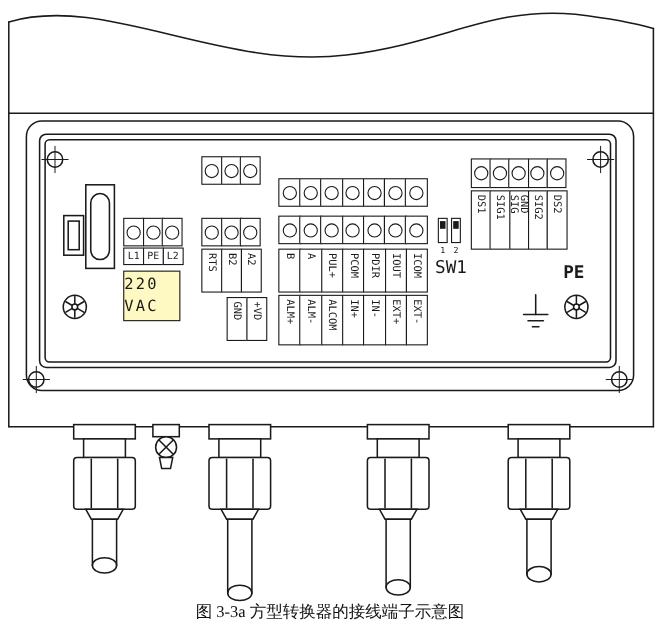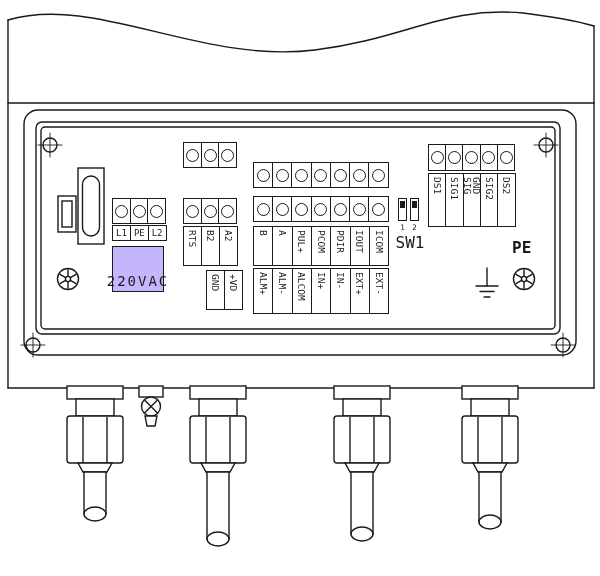--- a/index.html
+++ b/index.html
@@ -23,22 +23,22 @@
   .hlabel+.hlabel{margin-left:-1.2px}
   .vrow{display:flex;align-items:flex-start}
   .vlabel{width:19px;border:1.2px solid var(--line,#1a1a1a);background:#fff;display:flex;justify-content:center;padding-top:3px}
   .vlabel+.vlabel{margin-left:-1.2px}
   .vrow.io .vlabel{width:20.5px}
   .vrow.sig .vlabel{width:18.5px}
   .h40 .vlabel{height:40px}
   .h46 .vlabel{height:46px}
   .h54 .vlabel{height:54px}
   .vlabel span{writing-mode:vertical-rl;text-orientation:mixed;font-size:9.5px;line-height:9px}
-  .vbox{width:52px;height:46px;border:1.6px solid var(--line,#1a1a1a);background:#c4b5fd;display:flex;flex-direction:row;
-        align-items:flex-end;justify-content:center;font-size:14px;letter-spacing:2px;line-height:20px}
+  .vbox{width:52px;height:46px;border:1.6px solid var(--line,#1a1a1a);background:#fef9c3;display:flex;flex-direction:column;
+        align-items:flex-start;justify-content:center;font-size:14px;letter-spacing:2px;line-height:20px}
   .dip{display:flex;gap:3px}
   .dipsw{width:9px;height:23px;border:1.2px solid var(--line,#1a1a1a);background:#fff}
   .dipknob{width:5px;height:7px;background:var(--line,#1a1a1a);margin:2px auto 0}
   .diplabels{display:flex;gap:3px}
   .diplabels .hlabel{width:9px;height:9px;border:none;background:transparent;font-size:7.5px;margin-left:0}
   .dipname{font-size:16px;width:44px;text-align:center}
   .pe{font-size:16px;font-weight:bold}
   .caption{left:0;right:0;top:547px;text-align:center;font-family:"Liberation Serif","DejaVu Serif",serif;font-size:15px;color:#111}
 </style>
 </head>
@@ -363,14 +363,15 @@
         <div class="vlabel">
           <span>SIG2</span>
         </div>
         <div class="vlabel">
           <span>DS2</span>
         </div>
       </div>
 
     <div class="pe" style="left:512px;top:238px">PE</div>
 
+    <div class="caption">图 3-3a 方型转换器的接线端子示意图</div>
   </div>
 </div>
 
 </body></html>

